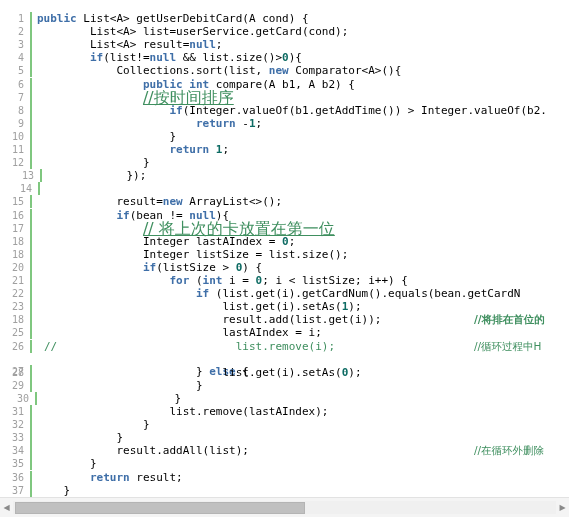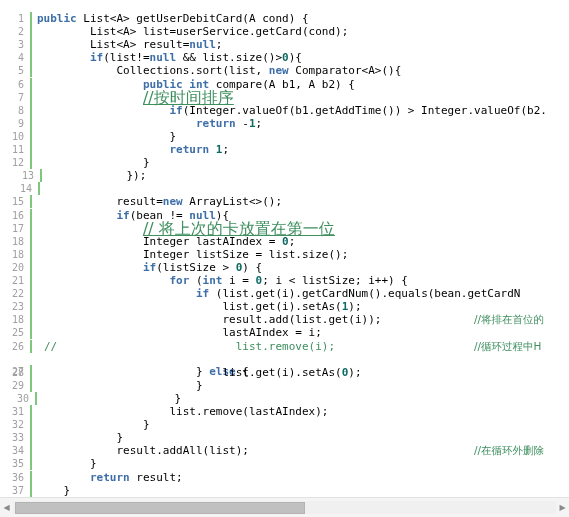--- a/index.html
+++ b/index.html
@@ -155,21 +155,21 @@
       <div class="line" style="position: absolute; left: 8px; top: 182.3px; width: 569px;"><span class="gutter-num">14</span><span class="change-bar"></span></div>
       <div class="line" style="position: absolute; left: 0px; top: 195.4px; width: 569px; padding-left: 12px;"><span class="gutter-num">15</span><span class="change-bar"></span><span class="code-text"><span class="pl">            result=</span><span class="kw">new</span><span class="pl"> ArrayList&lt;&gt;();</span></span></div>
       <div class="line" style="position: absolute; left: 0px; top: 208.5px; width: 569px;"><span class="gutter-num">16</span><span class="change-bar"></span><span class="code-text"><span class="pl">            </span><span class="kw">if</span><span class="pl">(bean != </span><span class="kw">null</span><span class="pl">){</span></span></div>
       <div class="line" style="position: absolute; left: 0px; top: 221.6px; width: 569px;"><span class="gutter-num">17</span><span class="change-bar"></span><span class="code-text"><span class="pl">                </span><span class="cm cn">// 将上次的卡放置在第一位</span></span></div>
       <div class="line" style="position: absolute; left: 0px; top: 234.7px; width: 569px;"><span class="gutter-num">18</span><span class="change-bar"></span><span class="code-text"><span class="pl">                Integer lastAIndex = </span><span class="num">0</span><span class="pl">;</span></span></div>
       <div class="line" style="position: absolute; left: 0px; top: 247.8px; width: 569px;"><span class="gutter-num">18</span><span class="change-bar"></span><span class="code-text"><span class="pl">                Integer listSize = list.size();</span></span></div>
       <div class="line" style="position: absolute; left: 0px; top: 260.9px; width: 569px;"><span class="gutter-num">20</span><span class="change-bar"></span><span class="code-text"><span class="pl">                </span><span class="kw">if</span><span class="pl">(listSize &gt; </span><span class="num">0</span><span class="pl">) {</span></span></div>
       <div class="line" style="position: absolute; left: 0px; top: 274px; width: 569px;"><span class="gutter-num">21</span><span class="change-bar"></span><span class="code-text"><span class="pl">                    </span><span class="kw">for</span><span class="pl"> (</span><span class="kw">int</span><span class="pl"> i = </span><span class="num">0</span><span class="pl">; i &lt; listSize; i++) {</span></span></div>
       <div class="line" style="position: absolute; left: 0px; top: 287.1px; width: 569px;"><span class="gutter-num">22</span><span class="change-bar"></span><span class="code-text"><span class="pl">                        </span><span class="kw">if</span><span class="pl"> (list.get(i).getCardNum().equals(bean.getCardN</span></span></div>
       <div class="line" style="position: absolute; left: 0px; top: 300.2px; width: 569px;"><span class="gutter-num">23</span><span class="change-bar"></span><span class="code-text"><span class="pl">                            list.get(i).setAs(</span><span class="num">1</span><span class="pl">);</span></span></div>
-      <div class="line" style="position: absolute; left: 0px; top: 313.3px; width: 569px;"><span class="gutter-num">18</span><span class="change-bar"></span><span class="code-text"><span class="pl">                            result.add(list.get(i));</span></span><span class="tail-cm" style="left: 474px;">//将排在首位的</span></div>
+      <div class="line" style="position: absolute; left: 0px; top: 313.3px; width: 569px;"><span class="gutter-num">18</span><span class="change-bar"></span><span class="code-text"><span class="pl">                            result.add(list.get(i));</span></span><span class="tail-cm" style="left: 474px; font-weight: bold;">//将排在首位的</span></div>
       <div class="line" style="position: absolute; left: 0px; top: 326.4px; width: 569px;"><span class="gutter-num">25</span><span class="change-bar"></span><span class="code-text"><span class="pl">                            lastAIndex = i;</span></span></div>
       <div class="line" style="position: absolute; left: 0px; top: 339.5px; width: 569px;"><span class="gutter-num">26</span><span class="change-bar"></span><span class="tail-cm" style="left: 44px; font-family: &quot;DejaVu Sans Mono&quot;, &quot;Liberation Mono&quot;, monospace; font-size: 11px;">//</span><span class="code-text"><span class="cm">                              list.remove(i);</span></span><span class="tail-cm" style="left: 474px;">//循环过程中H</span></div>
       <div class="line" style="position: absolute; left: 0px; top: 352.6px; width: 569px; margin-top: 12px;"><span class="gutter-num">27</span><span class="change-bar"></span><span class="code-text"><span class="pl">                        } </span><span class="kw">else</span><span class="pl"> {</span></span></div>
       <div class="line" style="position: absolute; left: 0px; top: 365.7px; width: 569px;"><span class="gutter-num">28</span><span class="change-bar"></span><span class="code-text"><span class="pl">                            list.get(i).setAs(</span><span class="num">0</span><span class="pl">);</span></span></div>
       <div class="line" style="position: absolute; left: 0px; top: 378.8px; width: 569px;"><span class="gutter-num">29</span><span class="change-bar"></span><span class="code-text"><span class="pl">                        }</span></span></div>
       <div class="line" style="position: absolute; left: 5px; top: 391.9px; width: 569px;"><span class="gutter-num">30</span><span class="change-bar"></span><span class="code-text"><span class="pl">                    }</span></span></div>
       <div class="line" style="position: absolute; left: 0px; top: 405px; width: 472px;"><span class="gutter-num">31</span><span class="change-bar"></span><span class="code-text"><span class="pl">                    list.remove(lastAIndex);</span></span></div>
       <div class="line" style="position: absolute; left: 0px; top: 418.1px; width: 569px;"><span class="gutter-num">32</span><span class="change-bar"></span><span class="code-text"><span class="pl">                }</span></span></div>
       <div class="line" style="position: absolute; left: 0px; top: 431.2px; width: 569px;"><span class="gutter-num">33</span><span class="change-bar"></span><span class="code-text"><span class="pl">            }</span></span></div>
       <div class="line" style="position: absolute; left: 0px; top: 444.3px; width: 569px;"><span class="gutter-num">34</span><span class="change-bar"></span><span class="code-text"><span class="pl">            result.addAll(list);</span></span><span class="tail-cm" style="left: 474px;">//在循环外删除</span></div>

